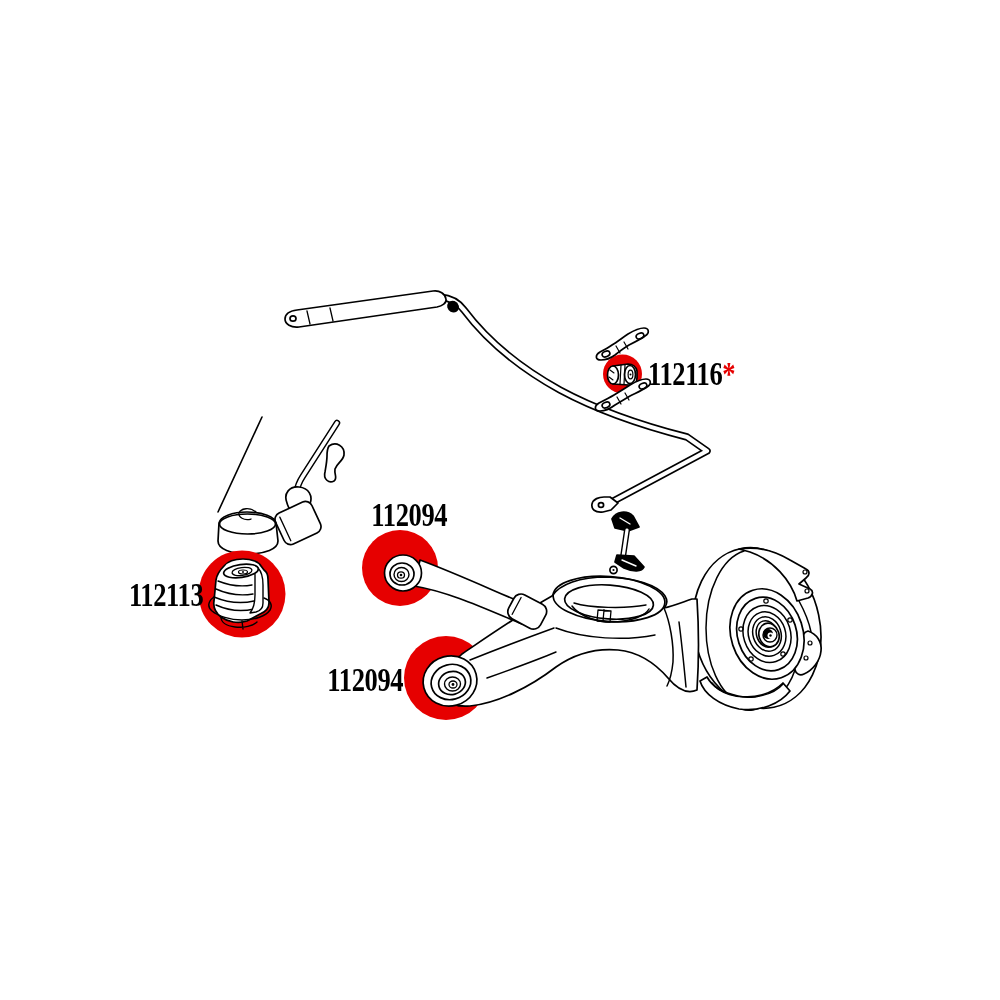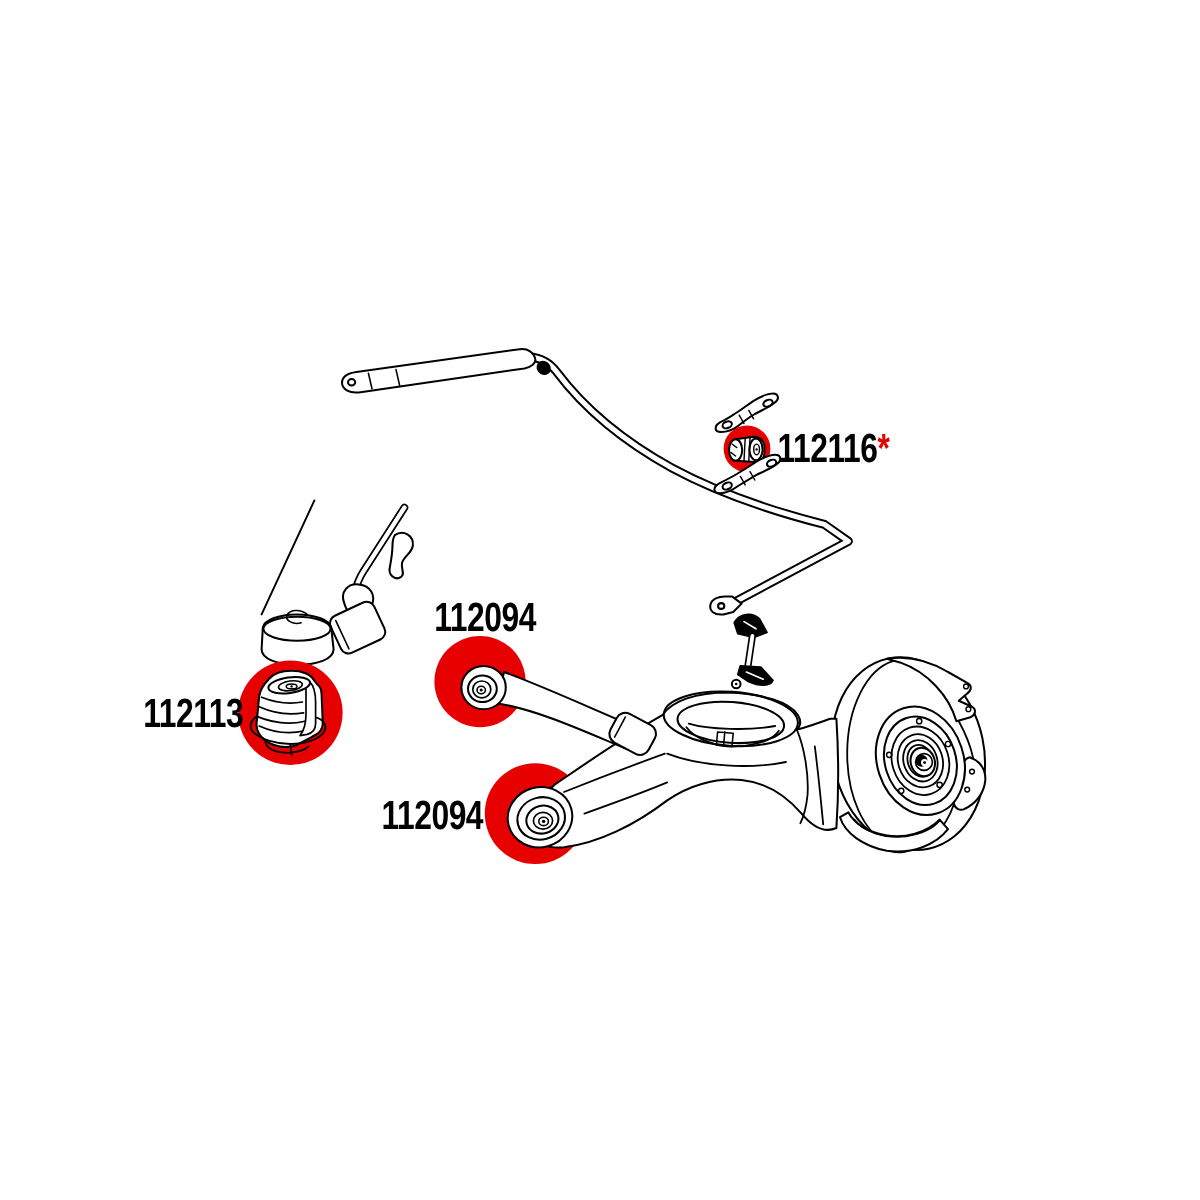--- a/index.html
+++ b/index.html
@@ -1,17 +1,17 @@
 <!DOCTYPE html>
 <html><head>
 <meta charset="utf-8">
 <style>
   html,body{margin:0;padding:0;background:#ffffff;}
   #stage{position:relative;width:1000px;height:774px;background:#ffffff;overflow:hidden;
-         font-family:Liberation Sans, sans-serif;}
+         font-family:Liberation Serif, serif;}
   #stage svg{position:absolute;left:0;top:0;}
   .part-label{position:absolute;font-weight:700;font-size:34px;line-height:34px;color:#000;
               white-space:nowrap;letter-spacing:-0.5px;}
   .squeeze-l{transform:scaleX(0.78);transform-origin:0 50%;}
   .squeeze-r{transform:scaleX(0.78);transform-origin:100% 50%;}
   .ast{color:#e60000;}
 </style>
 </head>
 <body>
 

